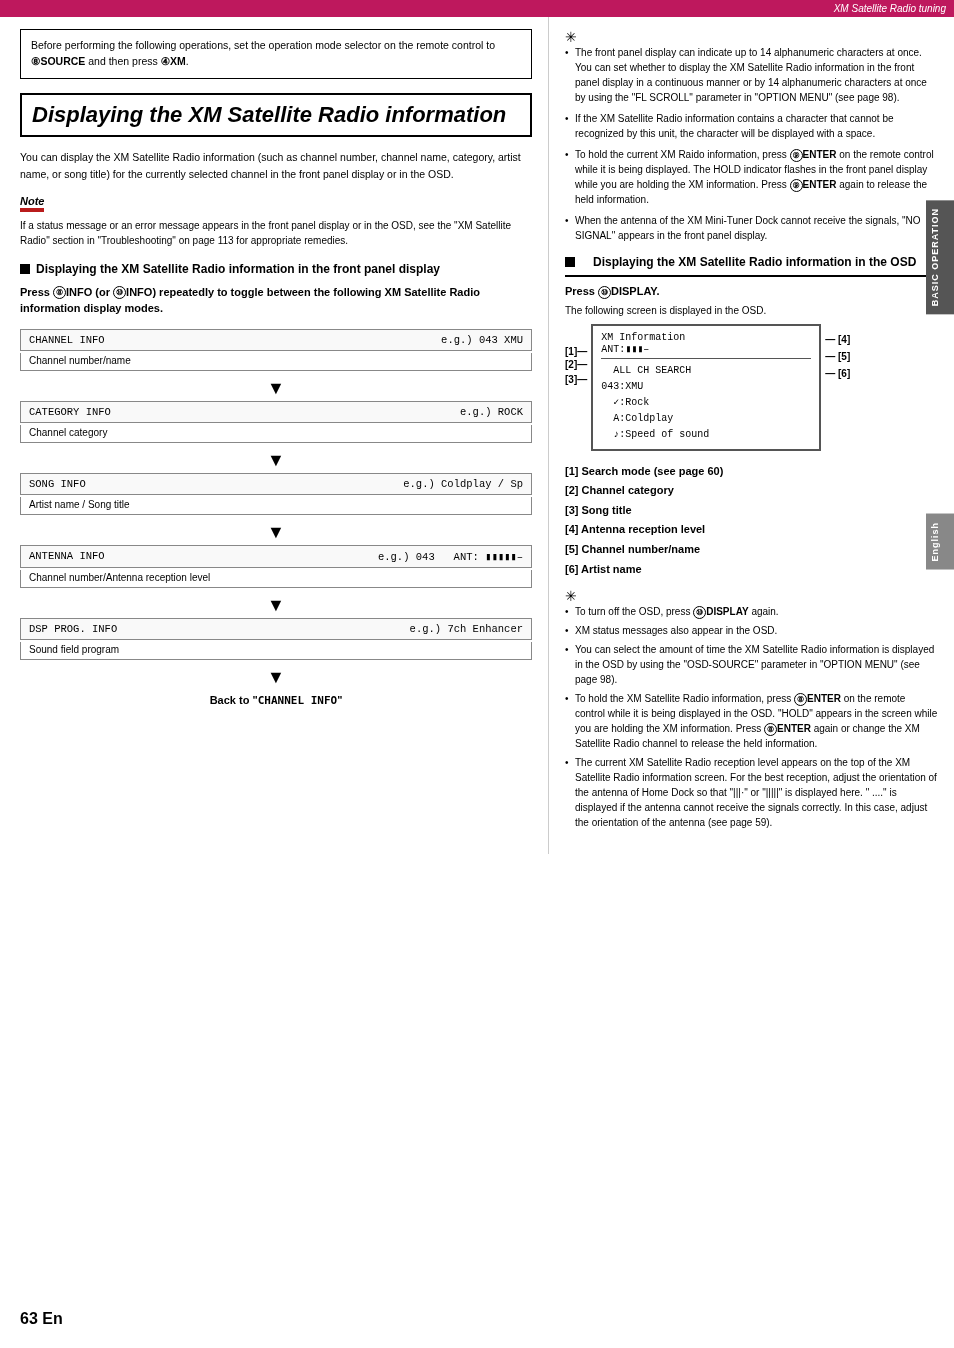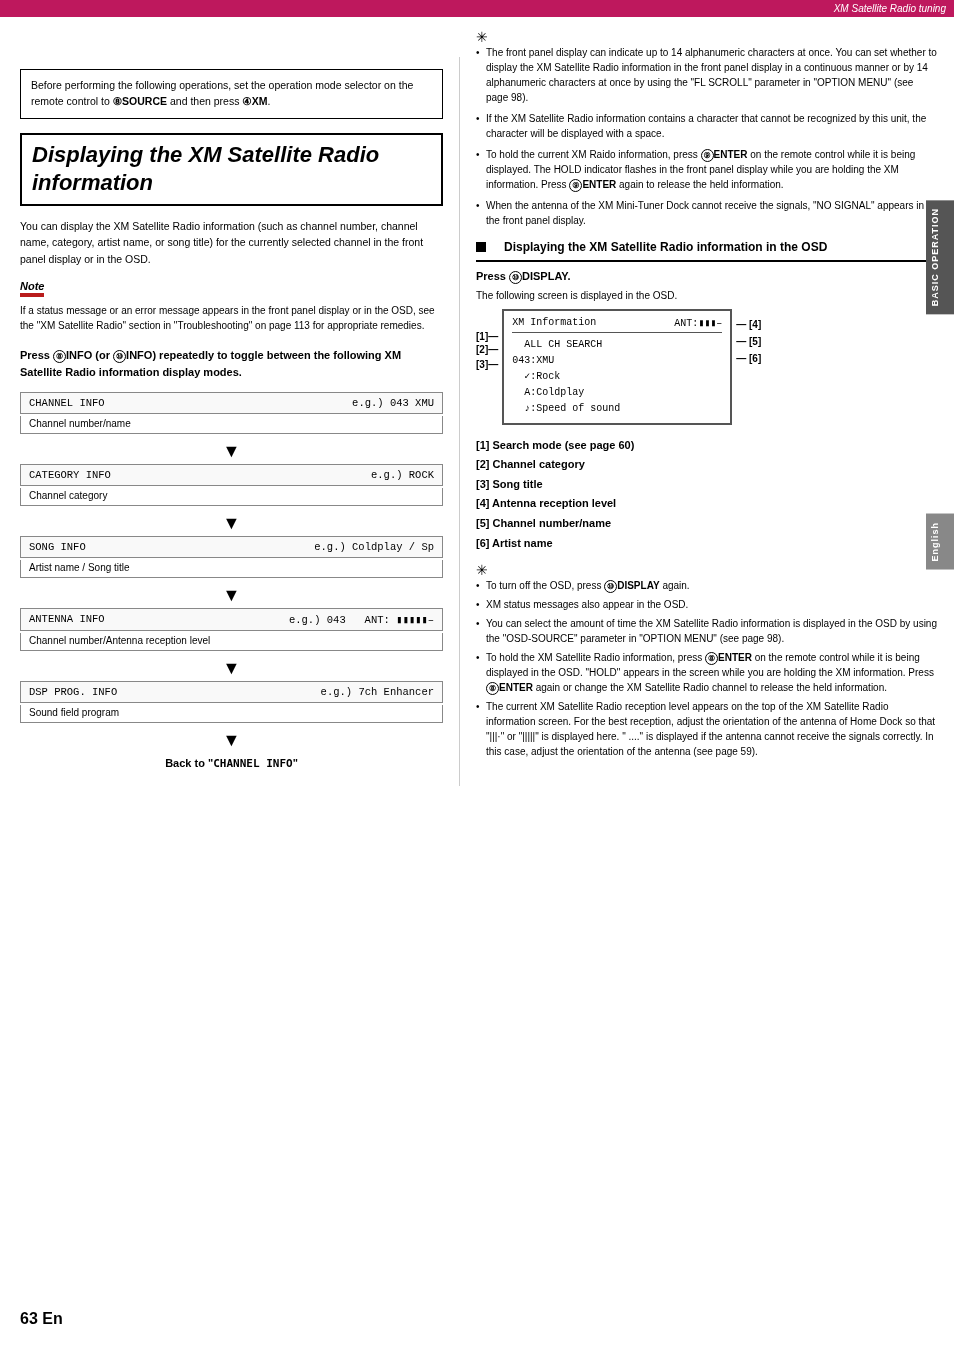--- a/index.html
+++ b/index.html
@@ -21,24 +21,23 @@
       font-size: 10px;
       font-style: italic;
     }
 
     .page-content {
       display: flex;
       padding: 0;
     }
 
     .left-column {
-      width: 460px;
+      width: 549px;
       padding: 12px 16px 16px 20px;
       border-right: 1px solid #ccc;
-      margin-top: 40px;
     }
 
     .right-column {
       flex: 1;
       padding: 12px 16px 16px 16px;
     }
 
     
     .note-box {
       border: 1px solid #000;
@@ -316,20 +315,21 @@
       width: 230px;
     }
 
     .osd-title-row {
       display: flex;
       justify-content: space-between;
       border-bottom: 1px solid #555;
       padding-bottom: 3px;
       margin-bottom: 4px;
       font-size: 10px;
+      flex-direction: column;
     }
 
     .osd-body-row {
       line-height: 1.6;
       font-size: 10px;
     }
 
     .indent { padding-left: 12px; }
 
     .tip-star {
@@ -356,20 +356,24 @@
       <span>Displaying the XM Satellite Radio information</span>
     </div>
 
     <p class="intro-text">You can display the XM Satellite Radio information (such as channel number, channel name, category, artist name, or song title) for the currently selected channel in the front panel display or in the OSD.</p>
 
     <div>
       <div class="note-heading">Note</div>
       <p class="note-text">If a status message or an error message appears in the front panel display or in the OSD, see the "XM Satellite Radio" section in "Troubleshooting" on page 113 for appropriate remedies.</p>
     </div>
 
+    <div class="section-heading">
+      <span class="black-square"></span>
+      <span>Displaying the XM Satellite Radio information in the front panel display</span>
+    </div>
 
     <p class="press-info">
       Press <span class="circle-icon">⑧</span><span class="bold">INFO</span> (or <span class="circle-icon">⑩</span><span class="bold">INFO</span>) repeatedly to toggle between the following XM Satellite Radio information display modes.
     </p>
 
     <div class="info-block">
       <div class="info-display">
         <span>CHANNEL INFO</span>
         <span>e.g.) 043 XMU</span>
       </div>

